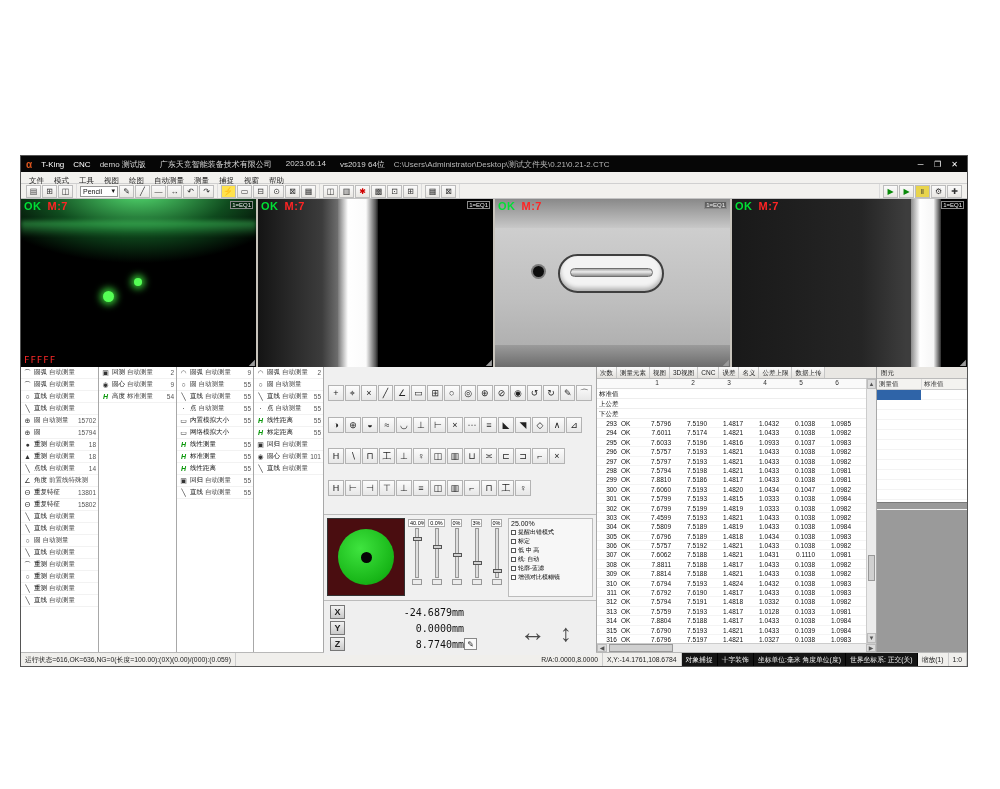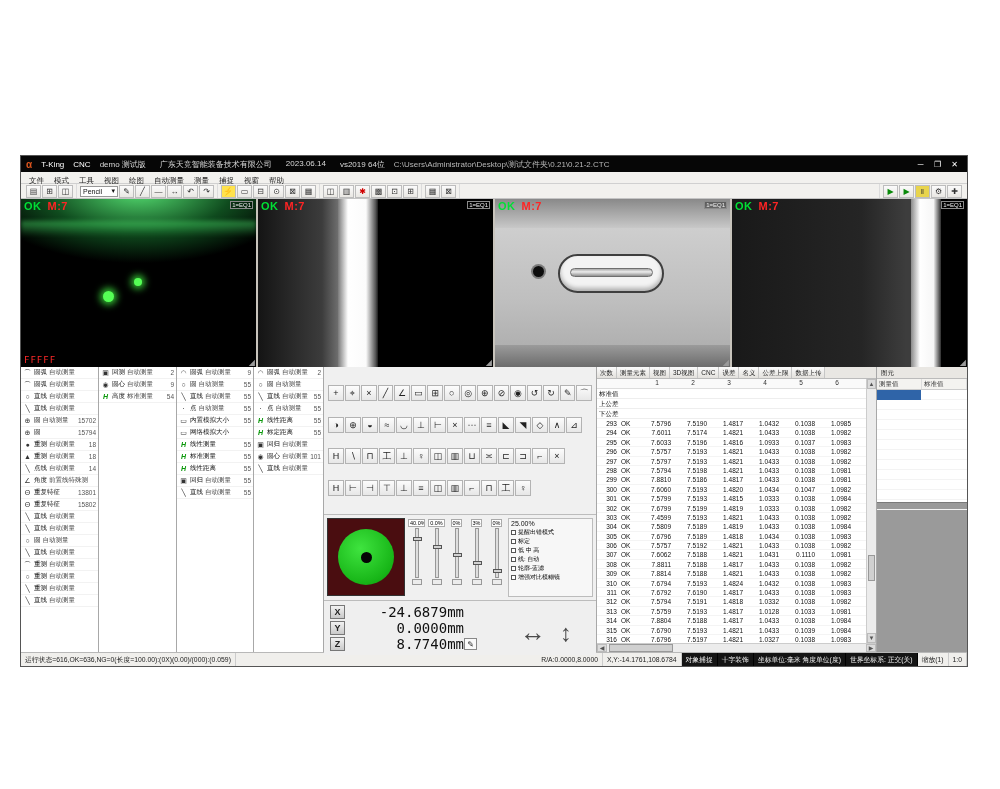--- a/index.html
+++ b/index.html
@@ -97,21 +97,21 @@
   .optbox{flex:1;font-size:6px;border:1px solid #bcbcbc;background:#f7f7f7;padding:1px 2px;
     display:flex;flex-direction:column;gap:1px;overflow:hidden;min-width:0;}
   .opt-pct{font-size:7px;color:#111;}
   .opt-row{display:flex;align-items:center;gap:2px;white-space:nowrap;overflow:hidden;}
   .opt-chk{width:5px;height:5px;border:1px solid #555;background:#fff;flex:0 0 auto;}
 
   .dro{flex:1;position:relative;padding:3px 6px;display:flex;flex-direction:column;justify-content:space-around;background:#efefef;}
   .dro-row{display:flex;align-items:center;gap:7px;height:16px;}
   .dro-axis{width:15px;height:14px;border:1px solid #777;background:linear-gradient(#f2f2f2,#c9c9c9);
     font-size:9px;font-weight:bold;text-align:center;line-height:13px;color:#222;flex:0 0 auto;}
-  .dro-val{font-family:"DejaVu Sans Mono",monospace;font-size:14px;color:#101010;width:112px;text-align:right;}
+  .dro-val{font-family:"DejaVu Sans Mono",monospace;font-size:10px;color:#101010;width:112px;text-align:right;}
   .dro-arrows{position:absolute;right:24px;top:16px;display:flex;gap:14px;align-items:center;color:#4a4a4a;}
   .arr-lr{font-size:26px;font-weight:bold;}
   .arr-ud{font-size:24px;font-weight:bold;}
   .dro-mini{position:absolute;left:140px;bottom:5px;width:13px;height:12px;border:1px solid #888;
     background:#fafafa;font-size:8px;line-height:11px;text-align:center;color:#333;}
 
   
   .table-wrap{width:280px;display:flex;flex-direction:column;background:#fff;border-right:1px solid #a8a8a8;font-size:6.5px;flex:0 0 auto;}
   .t-tabs{display:flex;height:12px;background:#e9e7e3;border-bottom:1px solid #bbb;flex:0 0 auto;overflow:hidden;}
   .t-tab{padding:0 3px;border-right:1px solid #c6c6c6;line-height:11px;background:linear-gradient(#fbfbfb,#e3e1dd);

